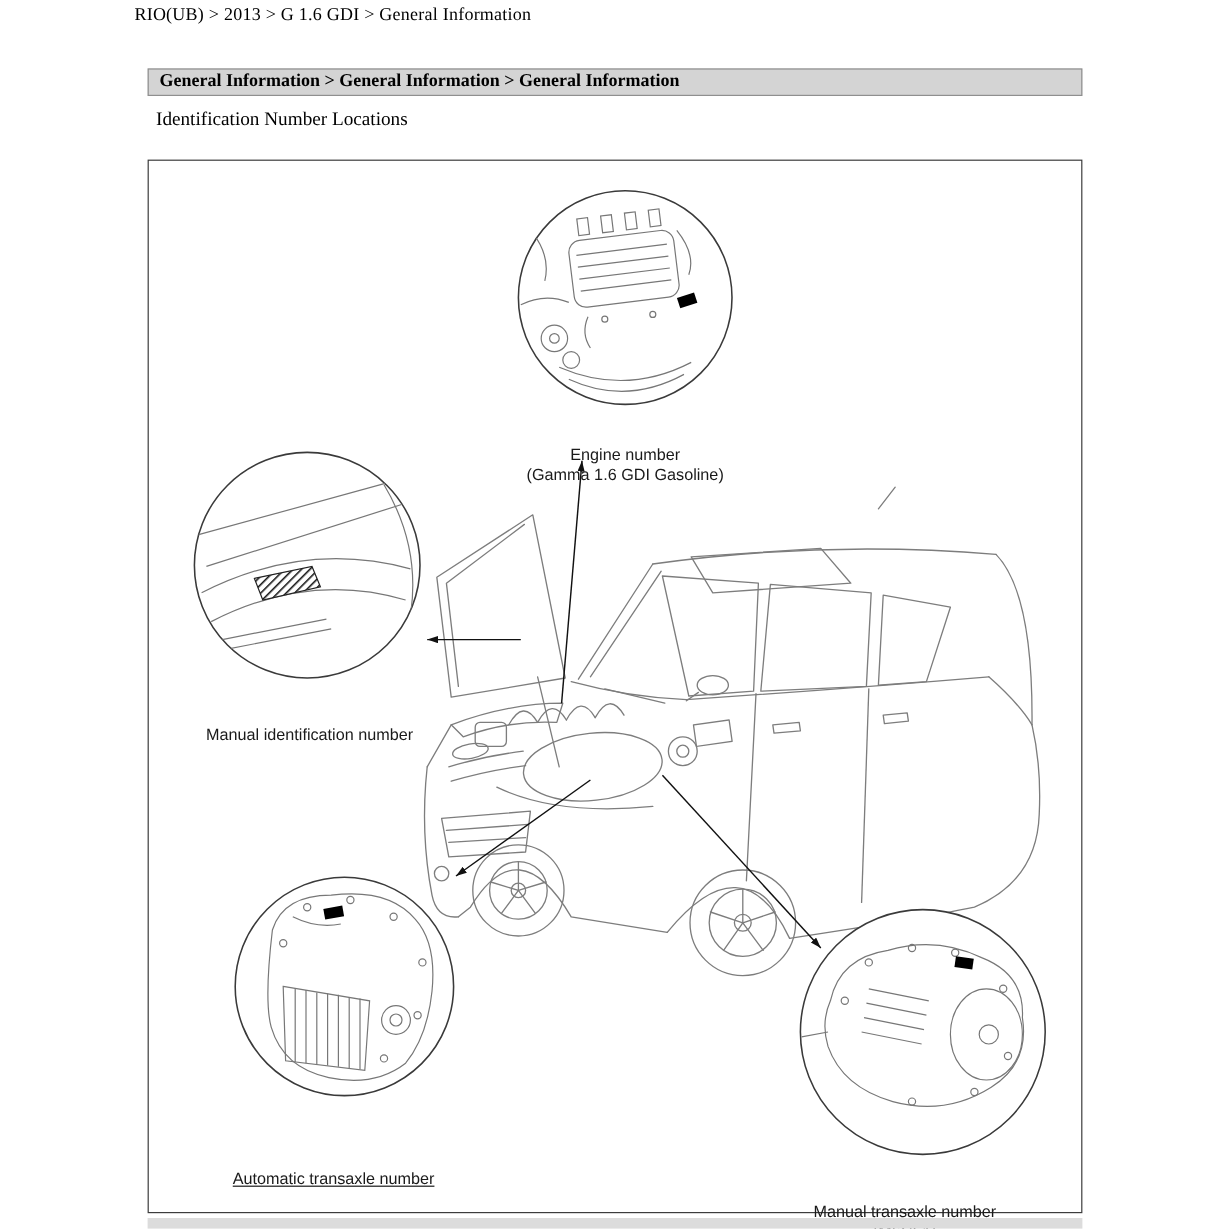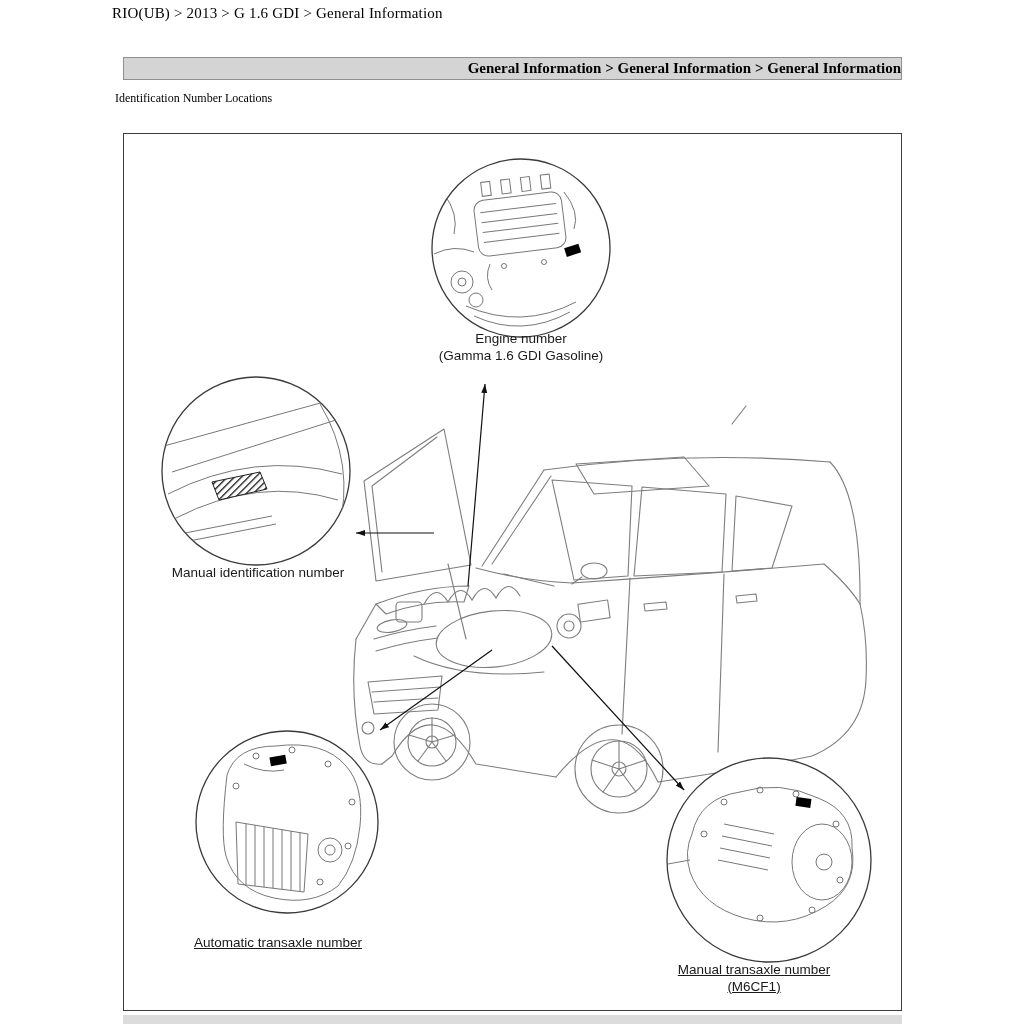--- a/index.html
+++ b/index.html
@@ -7,33 +7,33 @@
   body { position:relative; font-family:"Liberation Serif", serif; color:#000; overflow:hidden; }
 
   .breadcrumb {
     position:absolute; left:112px; top:5px;
     font-size:15px; font-weight:normal; letter-spacing:0.2px;
   }
   .section-bar {
     position:absolute; left:123px; top:57px; width:779px; height:23px;
     background:var(--header-bar-bg, #d4d4d4);
     border:1px solid #8f8f8f;
-    font-weight:bold; font-size:15px; line-height:21px; padding-left:9px;text-align:right;
+    font-weight:bold; font-size:15px; line-height:21px; padding-left:9px;
   }
   .subtitle {
-    position:absolute; left:115px; top:91px; font-size:12px;
+    position:absolute; left:130px; top:91px; font-size:16px;
   }
   .diagram-box {
     position:absolute; left:123px; top:133px; width:779px; height:878px;
     border:1px solid #3c3c3c; background:#fff;
   }
   .diagram-box svg { position:absolute; left:0; top:0; }
   .callout-label {
     position:absolute; font-family:"Liberation Sans", sans-serif;
-    font-size:13.5px; color:#1a1a1a; text-align:center; line-height:17px;
+    font-size:13.5px; color:#1a1a1a; text-align:center; line-height:17px;margin-top:40px;
   }
   .bottom-strip {
     position:absolute; left:123px; top:1015px; width:779px; height:9px;
     background:#dcdcdc;
   }
 </style>
 </head>
 <body>
 
 <h1 class="breadcrumb">RIO(UB) &gt; 2013 &gt; G 1.6 GDI &gt; General Information</h1>

